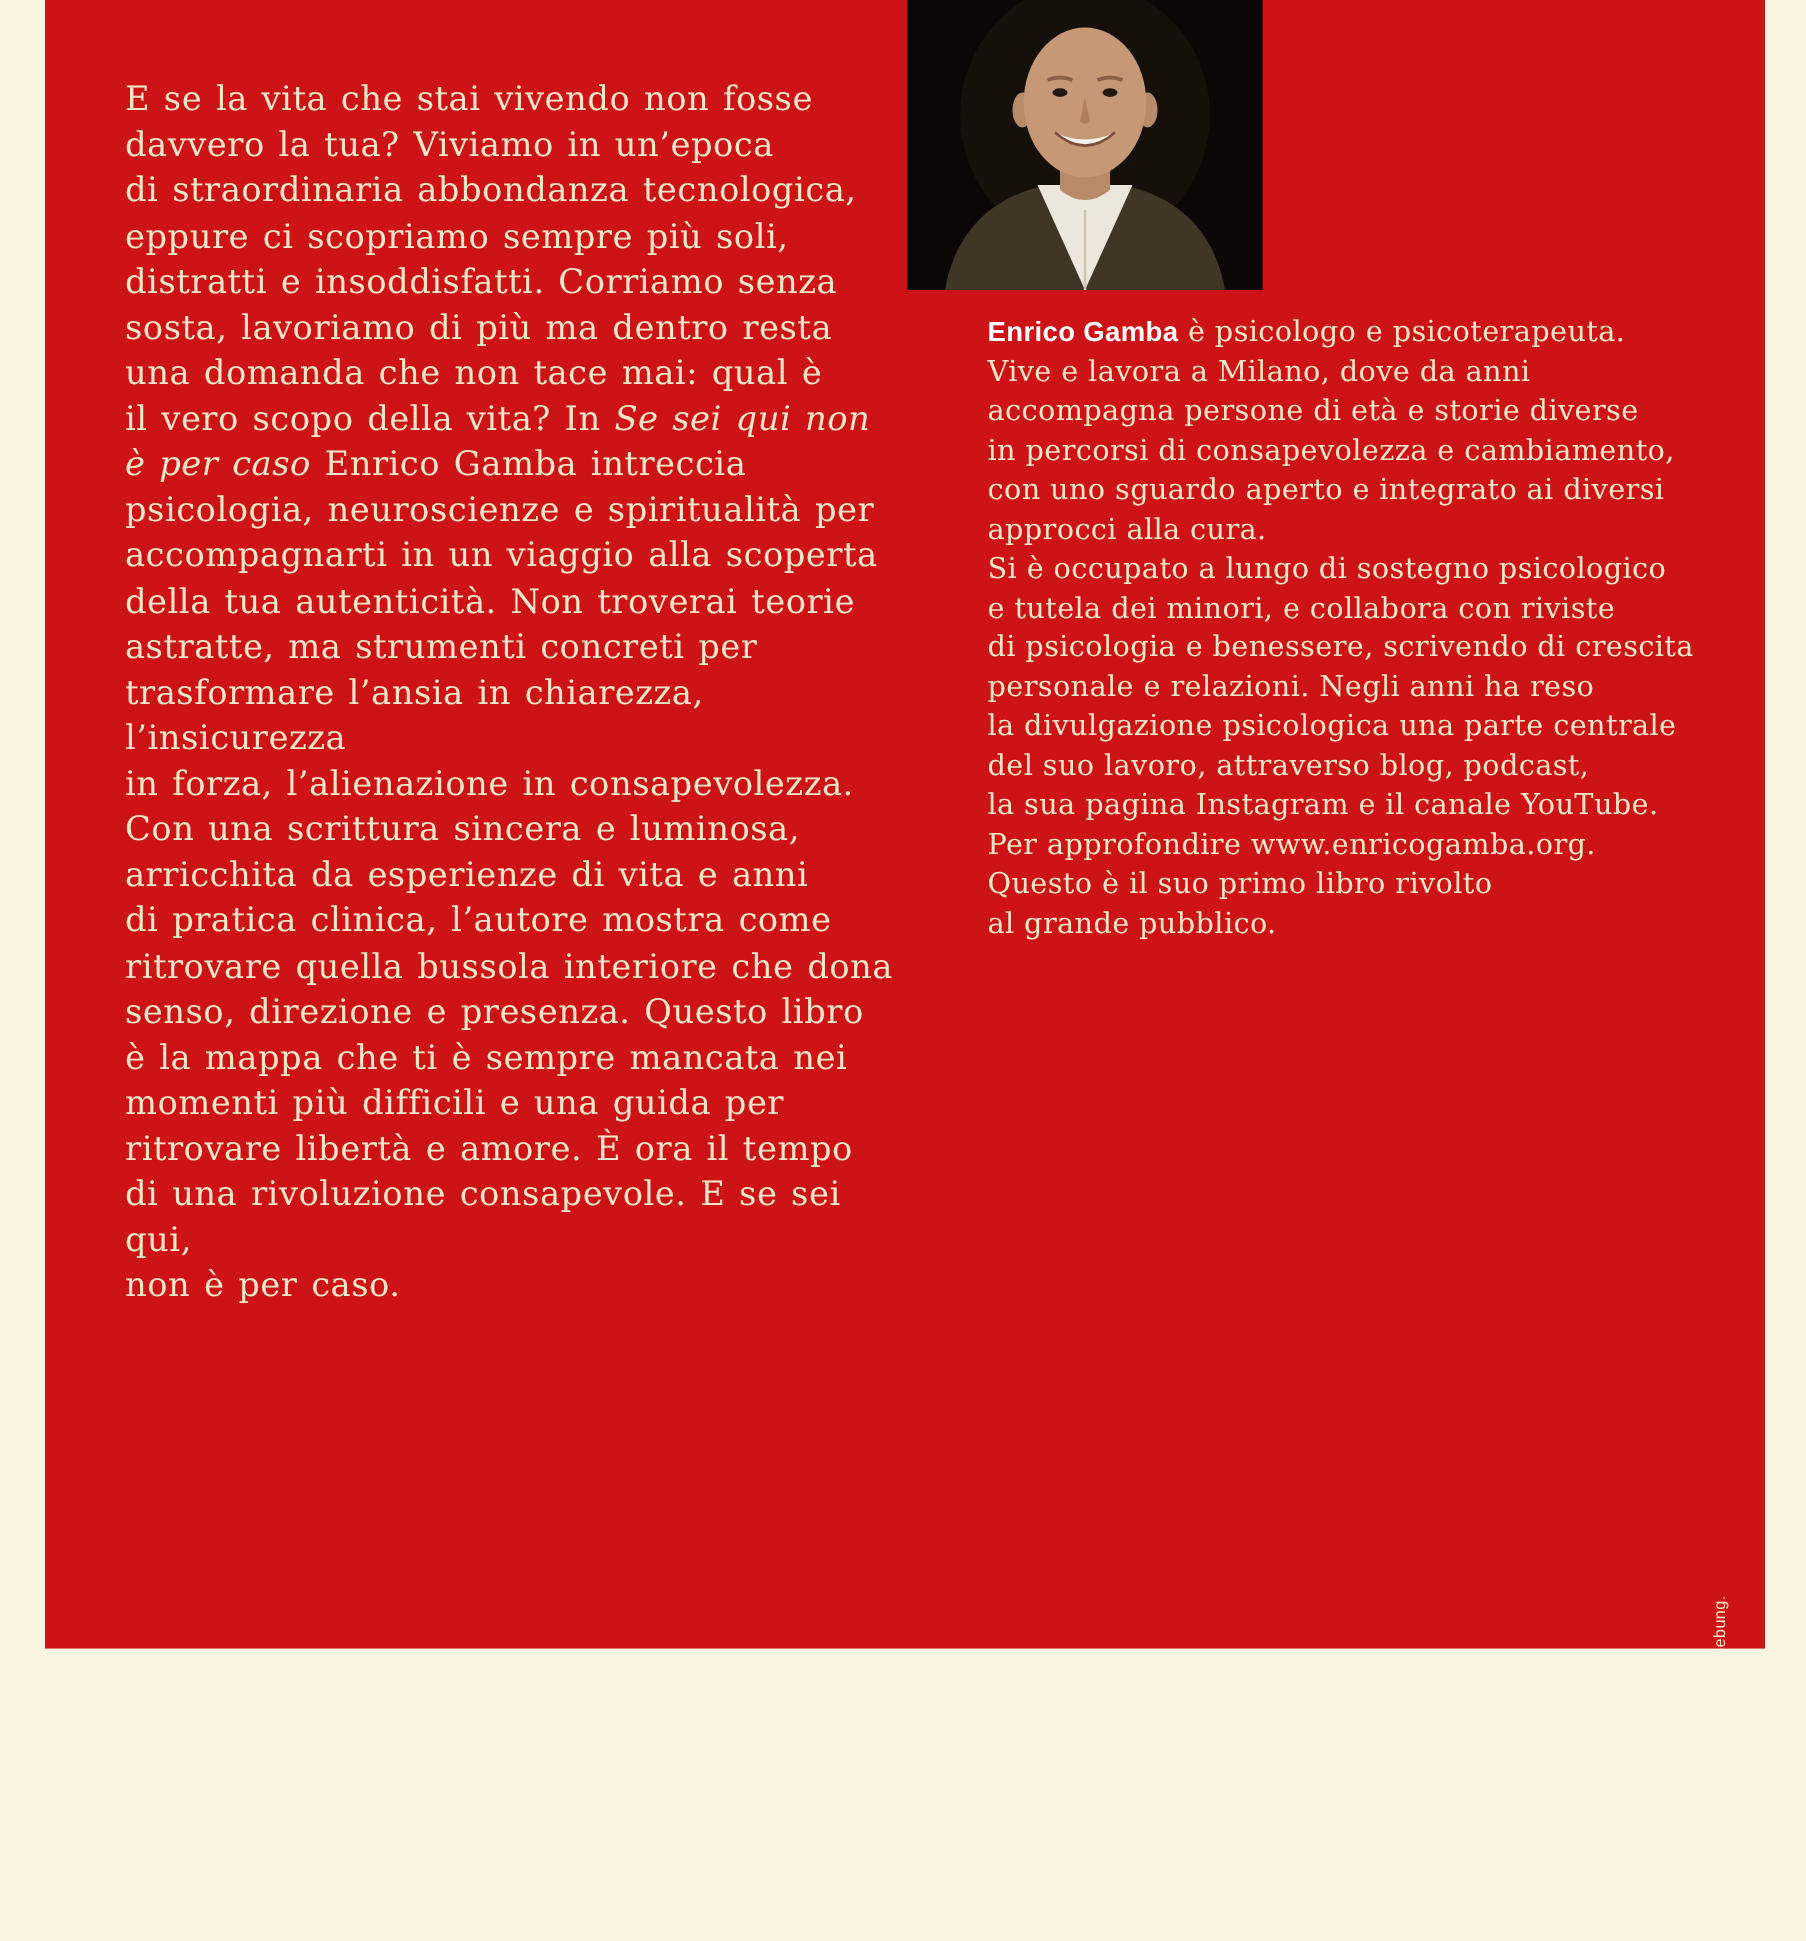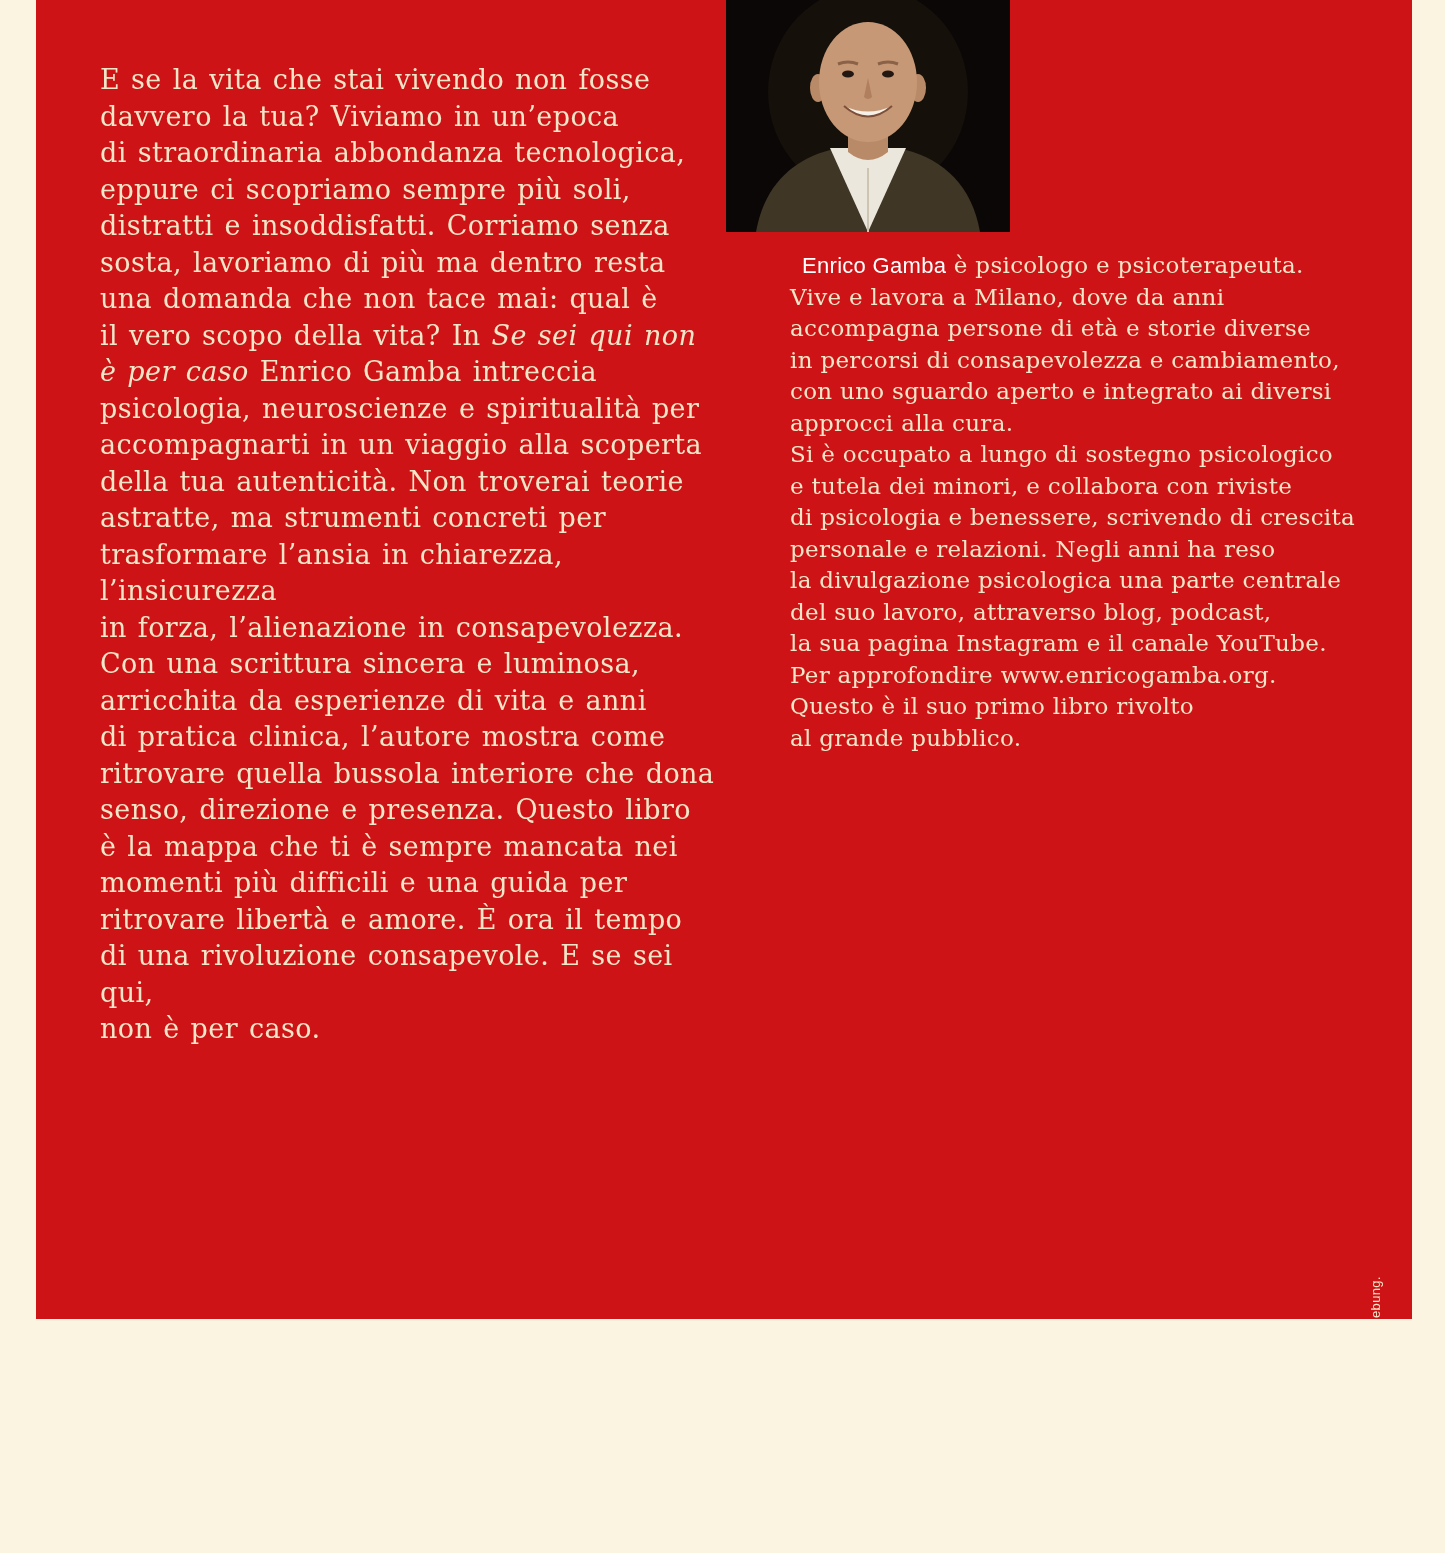--- a/index.html
+++ b/index.html
@@ -35,21 +35,21 @@
   .bio{
     position:absolute;left:790px;top:250px;width:600px;
     margin:0;
     font-size:23px;line-height:31.5px;
     letter-spacing:0.3px;
     color:#f2e6c8;
     white-space:pre-line;
   }
   .bio .author-name{
     font-family:"Liberation Sans", sans-serif;
-    font-weight:normal;font-size:22px;color:#ffffff;margin-left:12px;
+    font-weight:bold;font-size:22px;color:#ffffff;
   }
   
   .publisher{
     position:absolute;left:791px;top:1395px;
     font-family:"Liberation Sans", sans-serif;color:#ffffff;
   }
   .logo-row{display:flex;align-items:center;gap:9px;}
   .logo-circle{
     width:26px;height:26px;border-radius:50%;
     background:#ffffff;color:#ce1316;

